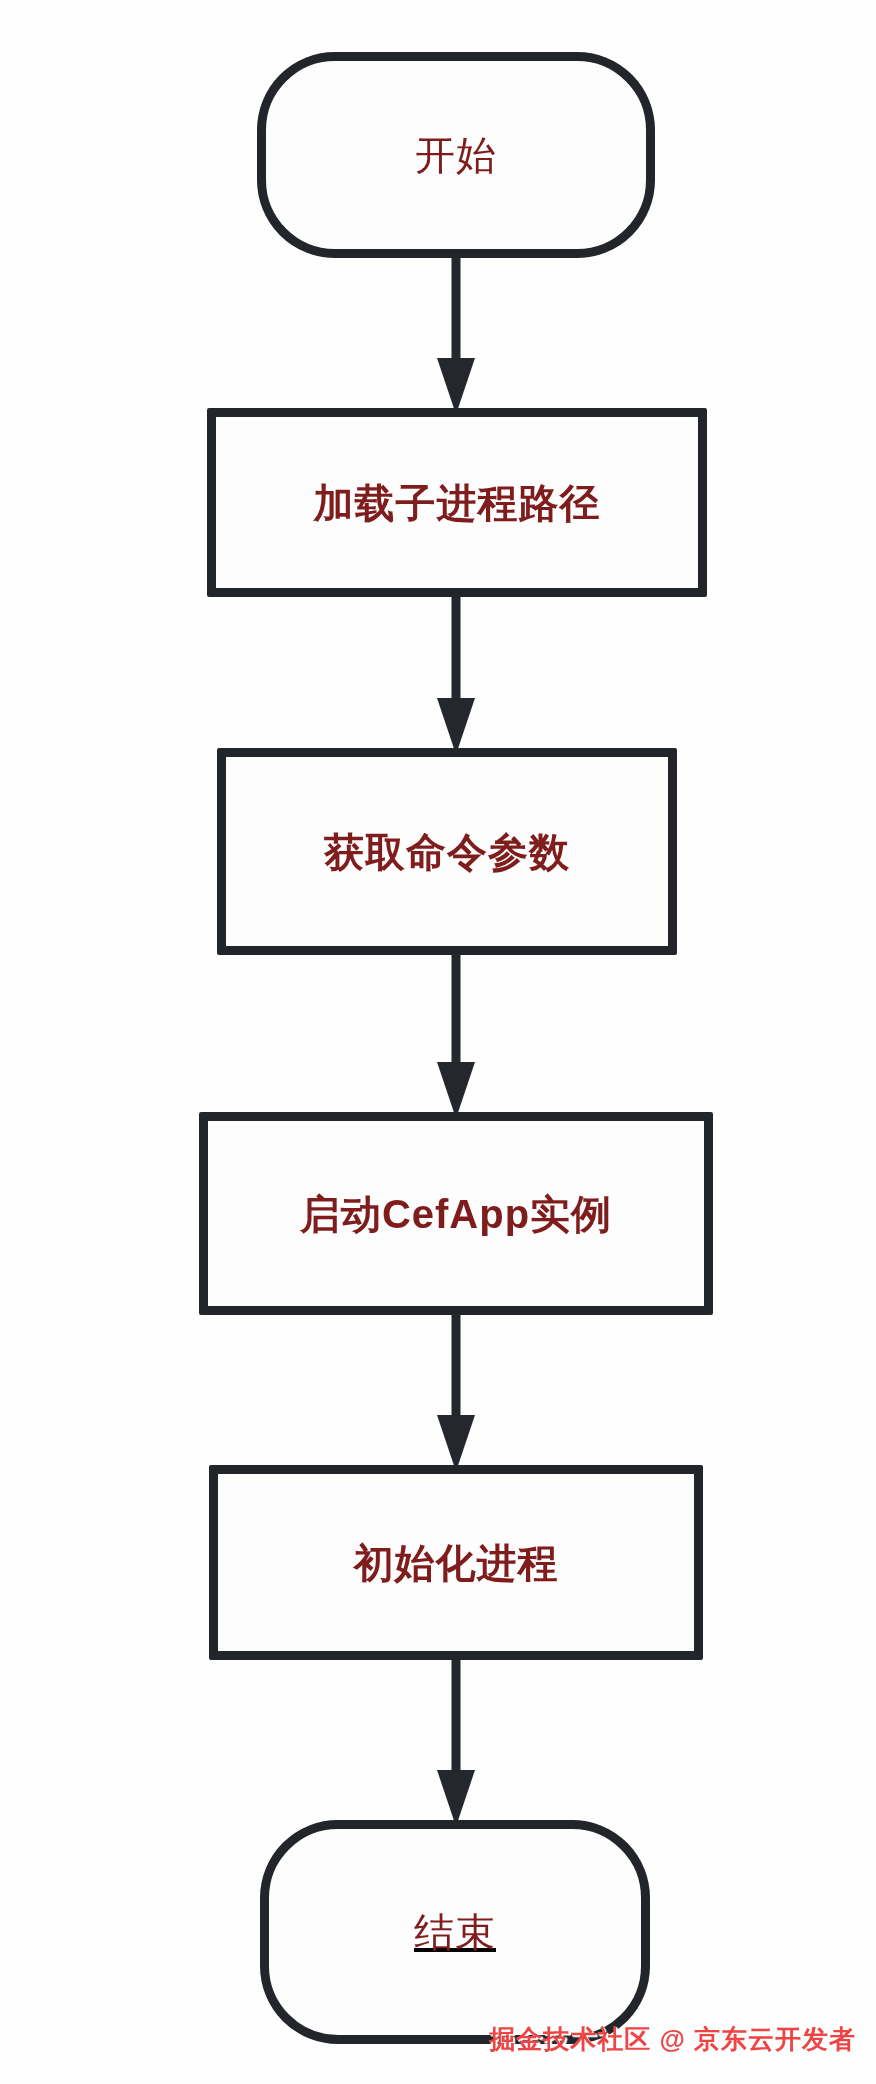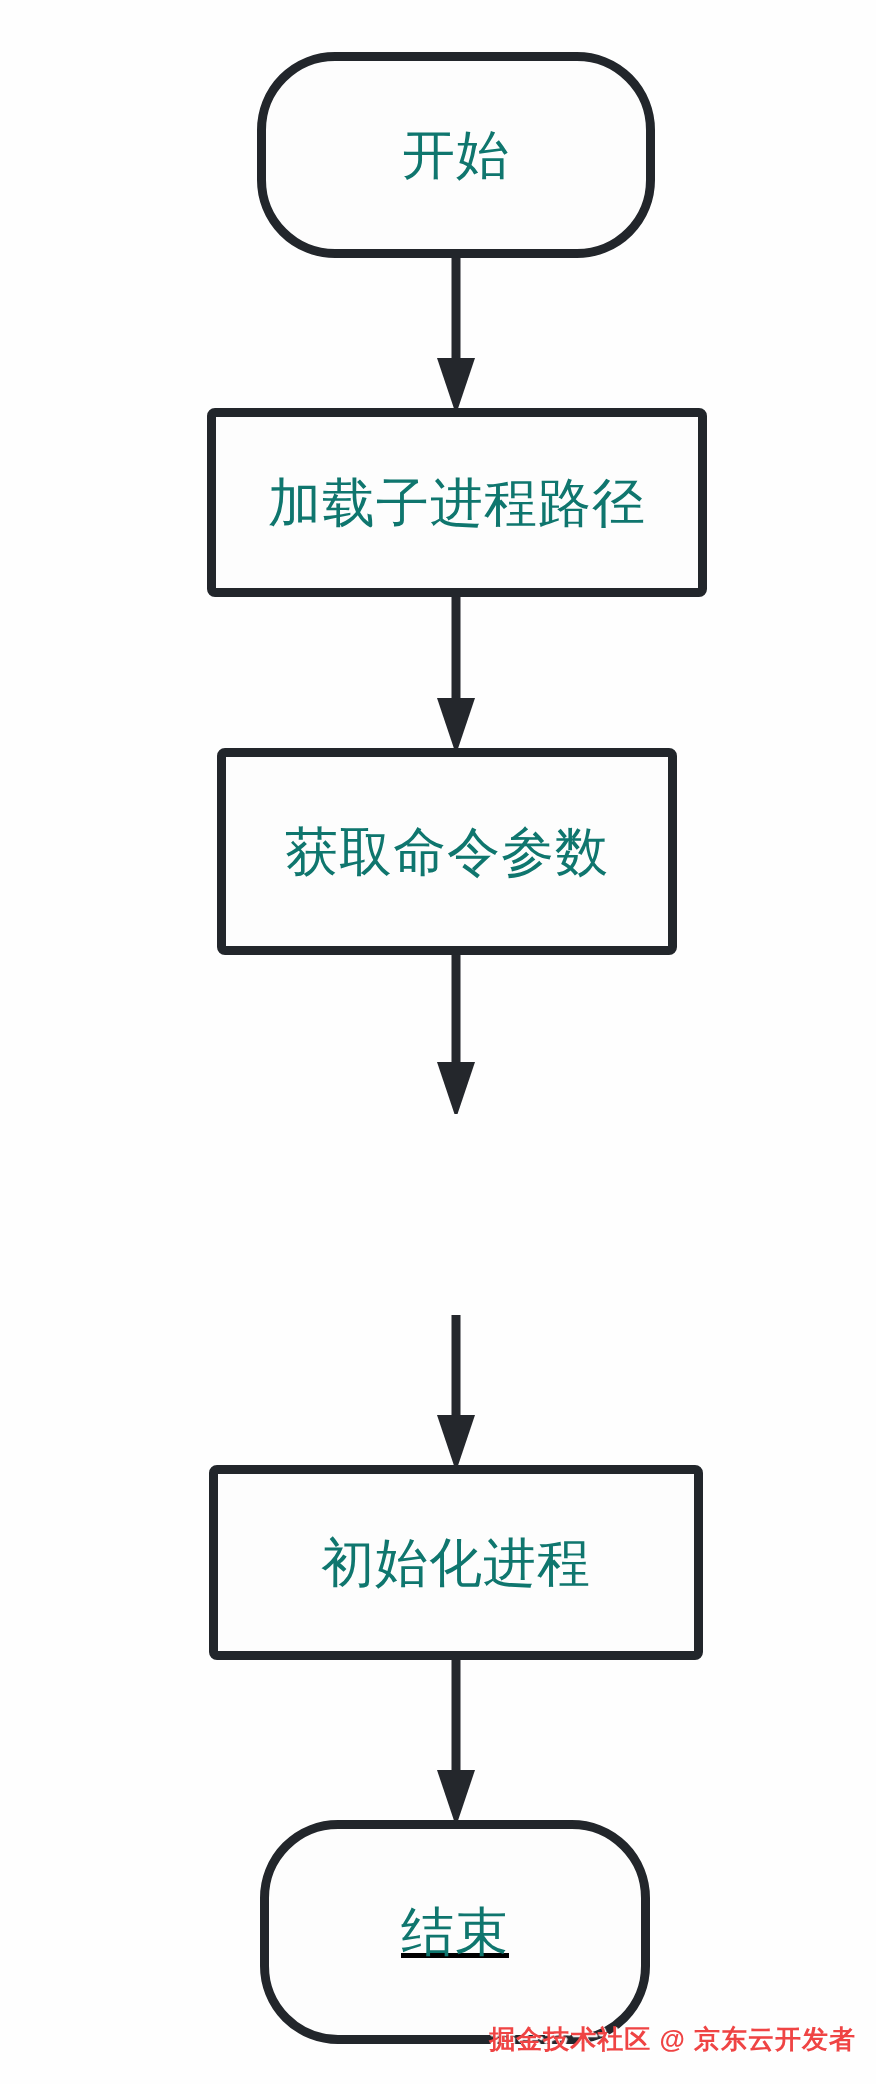--- a/index.html
+++ b/index.html
@@ -18,29 +18,29 @@
   .node {
     position: absolute;
     box-sizing: border-box;
     border: 9px solid #22262b;
     background: #fdfdfd;
     display: flex;
     align-items: center;
     justify-content: center;
   }
   .node .label {
-    font-size: 53px;
+    font-size: 40px;
     line-height: 1.2;
-    color: #0f766e;
+    color: #7f1d1d;
     letter-spacing: 1px;
     white-space: nowrap;
     text-align: center;
   }
   .node.stadium { border-radius: 78px; }
-  .node.process { border-radius: 8px; }
+  .node.process { border-radius: 2px; font-weight: bold; }
 
   
   .n1 { left: 257px; top: 52px;   width: 398px; height: 206px; }
   .n2 { left: 207px; top: 408px;  width: 500px; height: 189px; }
   .n3 { left: 217px; top: 748px;  width: 460px; height: 207px; }
   .n4 { left: 199px; top: 1112px; width: 514px; height: 203px; }
   .n5 { left: 209px; top: 1465px; width: 494px; height: 195px; align-items: center; }
   .n6 { left: 260px; top: 1820px; width: 390px; height: 224px; text-decoration: underline; }
 
   .arrow {
@@ -110,20 +110,23 @@
 
   <div class="node process n3">
     <span class="label">获取命令参数</span>
   </div>
 
   <div class="arrow a3">
     <div class="shaft"></div>
     <div class="head"></div>
   </div>
 
+  <div class="node process n4">
+    <span class="label">启动CefApp实例</span>
+  </div>
 
   <div class="arrow a4">
     <div class="shaft"></div>
     <div class="head"></div>
   </div>
 
   <div class="node process n5">
     <span class="label">初始化进程</span>
   </div>
 

